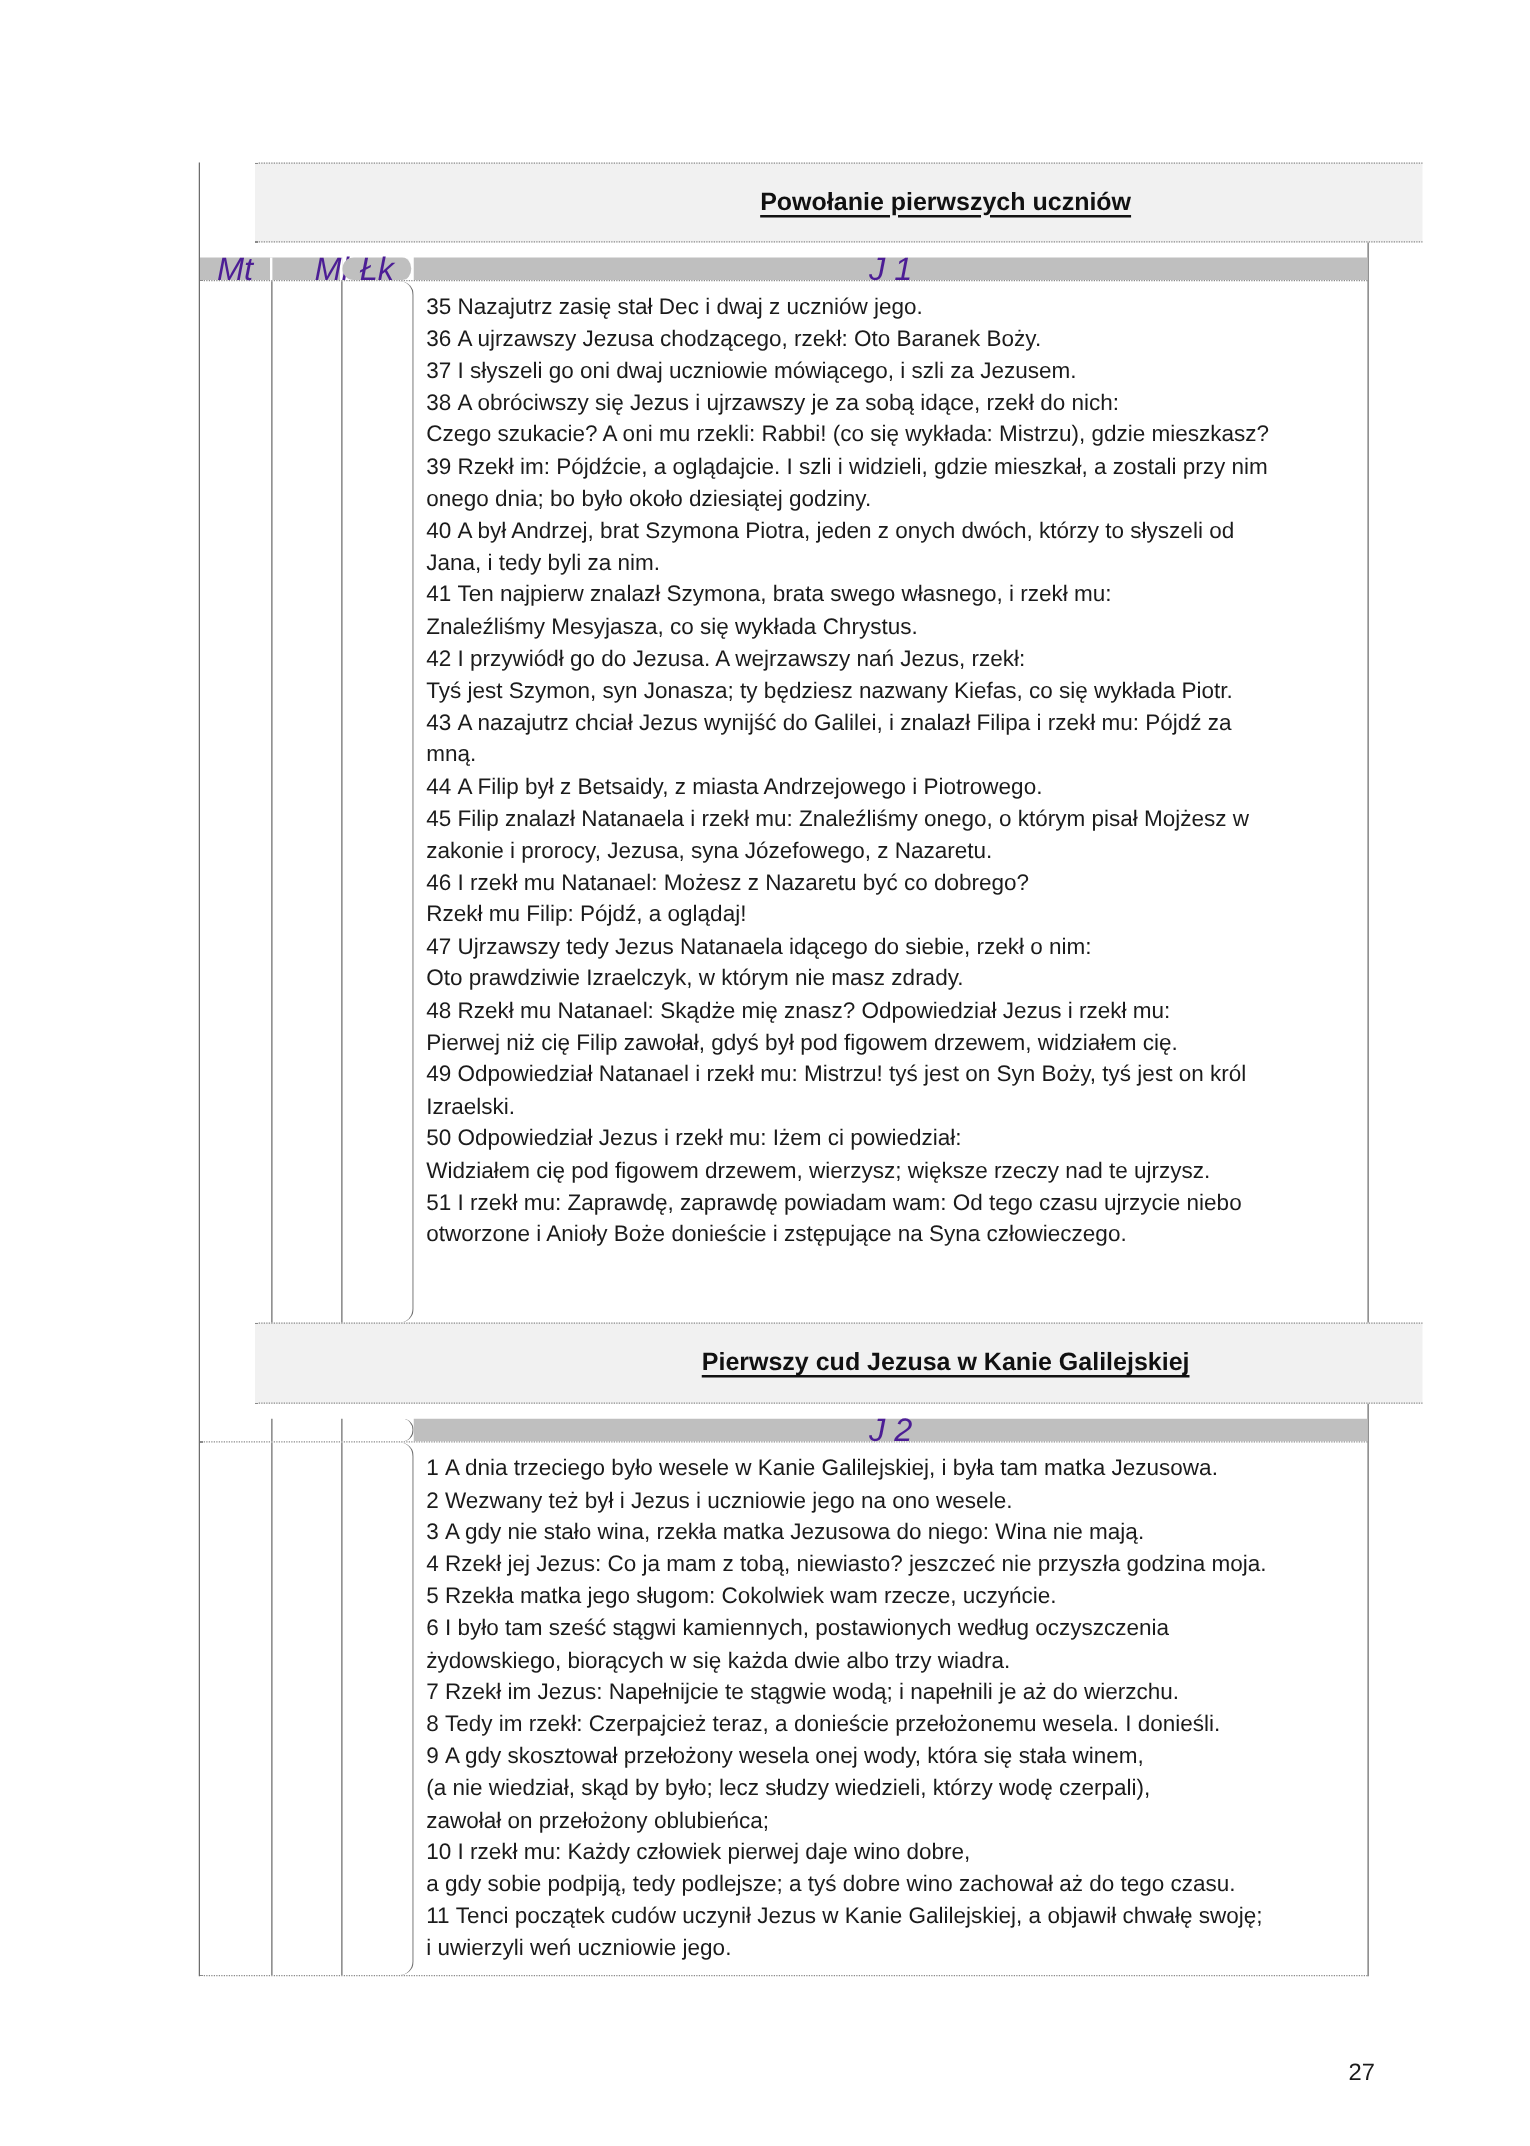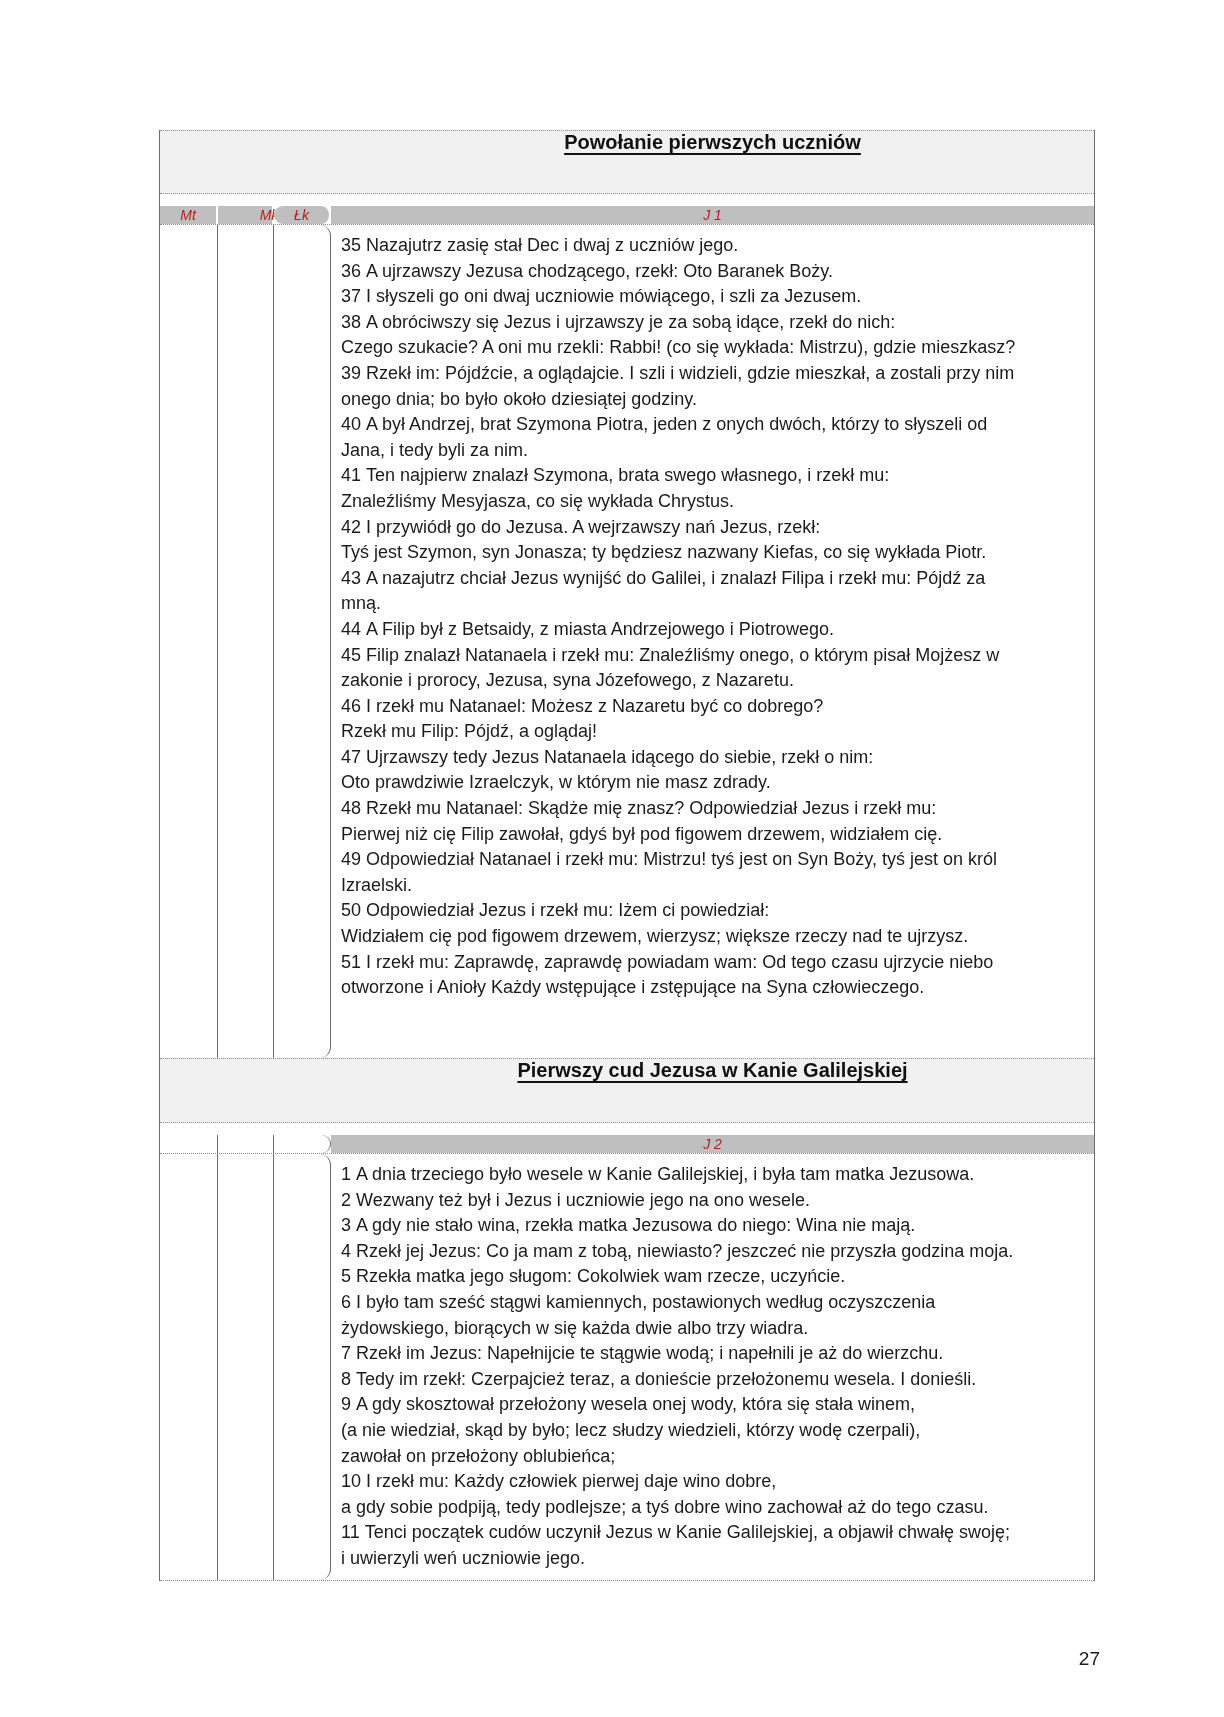--- a/index.html
+++ b/index.html
@@ -17,35 +17,35 @@
   .c1 { width:58px; flex:0 0 58px; border-right:1px solid #6d6d6d; }
   .c2 { width:56px; flex:0 0 56px; border-right:1px solid #6d6d6d;padding-left:48px; }
   .c3 { width:57px; flex:0 0 57px; border-right:1px solid #6d6d6d;border-radius:11px; }
   .c4 { flex:1 1 auto; min-width:0; }
 
   
   .band {
     background:#f1f1f1;
     border-top:1px dotted #8a8a8a;
     border-bottom:1px dotted #8a8a8a;
-    display:flex; align-items:flex-start;
+    display:flex; align-items:center;margin-left:44px;
   }
   .band-1 { height:64px; }
   .band-2 { height:65px; }
   .band-title {
     margin-left:171px; flex:1; text-align:center;
     font-size:20px; font-weight:700; text-decoration:underline;
     text-underline-offset:4px; color:#111;
   }
 
   
   .hdr { height:31px; border-bottom:1px dotted #8a8a8a; }
   .hdr .cell {
     display:flex; align-items:center; justify-content:center;
-    font-style:italic; font-size:14px; color:#b91c1c;margin-top:12px;
+    font-style:italic; font-size:26px; color:#4c1d95;margin-top:12px;
   }
   .hdr-1 .c1, .hdr-1 .c2, .hdr-1 .c3 {
     background:#bfbfbf; border-right:2px solid #ffffff;
   }
   .hdr-1 .c4 { background:#bfbfbf; }
   .hdr-2 .c4 { background:#bfbfbf; }
 
   
   .body-row .c4 { padding:8px 6px 0 10px; }
   .body-1 { min-height:833px; }
@@ -138,21 +138,21 @@
           <div class="vline"><span class="vnum">49</span><span class="vtext">Odpowiedział Natanael i rzekł mu: Mistrzu! tyś jest on Syn Boży, tyś jest on król</span></div>
 
           <div class="vline"><span class="vnum"></span><span class="vtext">Izraelski.</span></div>
 
           <div class="vline"><span class="vnum">50</span><span class="vtext">Odpowiedział Jezus i rzekł mu: Iżem ci powiedział:</span></div>
 
           <div class="vline"><span class="vnum"></span><span class="vtext">Widziałem cię pod figowem drzewem, wierzysz; większe rzeczy nad te ujrzysz.</span></div>
 
           <div class="vline"><span class="vnum">51</span><span class="vtext">I rzekł mu: Zaprawdę, zaprawdę powiadam wam: Od tego czasu ujrzycie niebo</span></div>
 
-          <div class="vline"><span class="vnum"></span><span class="vtext">otworzone i Anioły Każdy wstępujące i zstępujące na Syna człowieczego.</span></div>
+          <div class="vline"><span class="vnum"></span><span class="vtext">otworzone i Anioły Boże donieście i zstępujące na Syna człowieczego.</span></div>
         </div>
     </div>
 
     <div class="row band band-2">
       <div class="band-title">Pierwszy cud Jezusa w Kanie Galilejskiej</div>
     </div>
 
     <div class="row hdr hdr-2">
       <div class="c1 cell"></div>
       <div class="c2 cell"></div>

